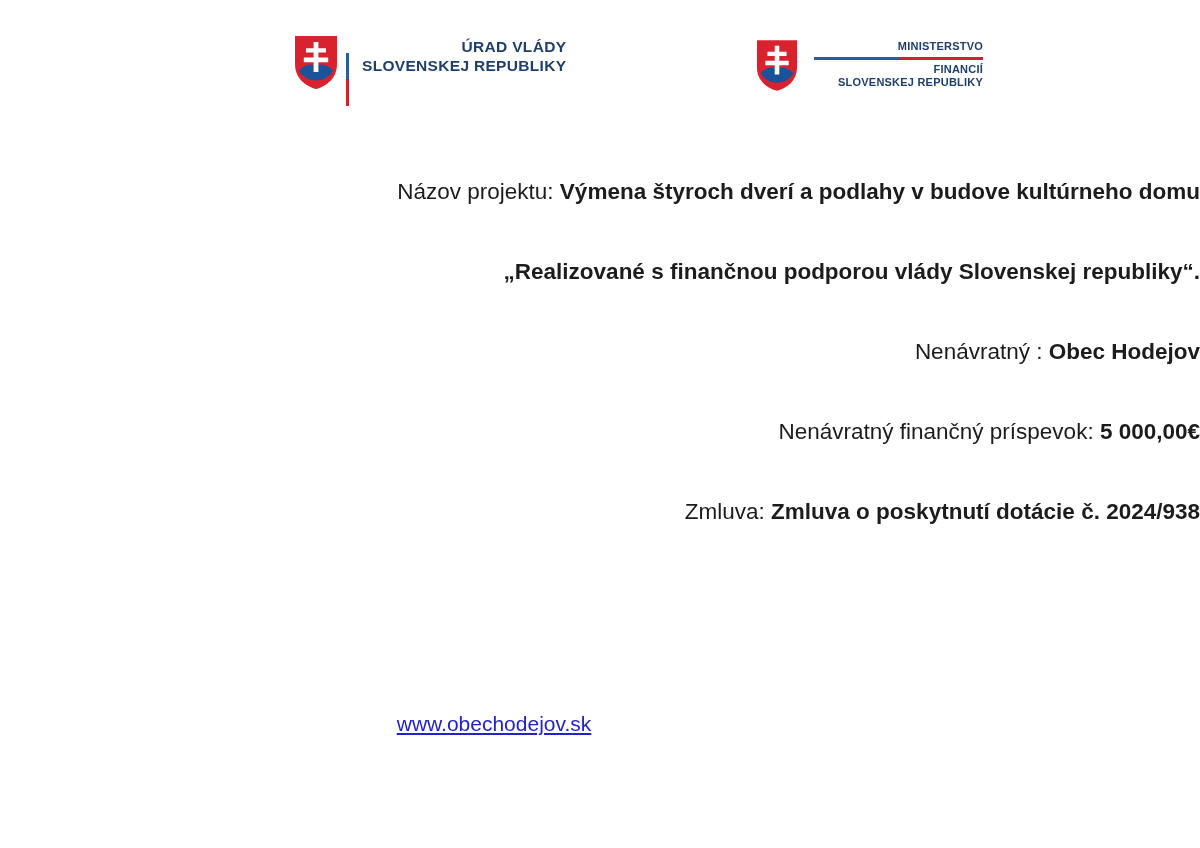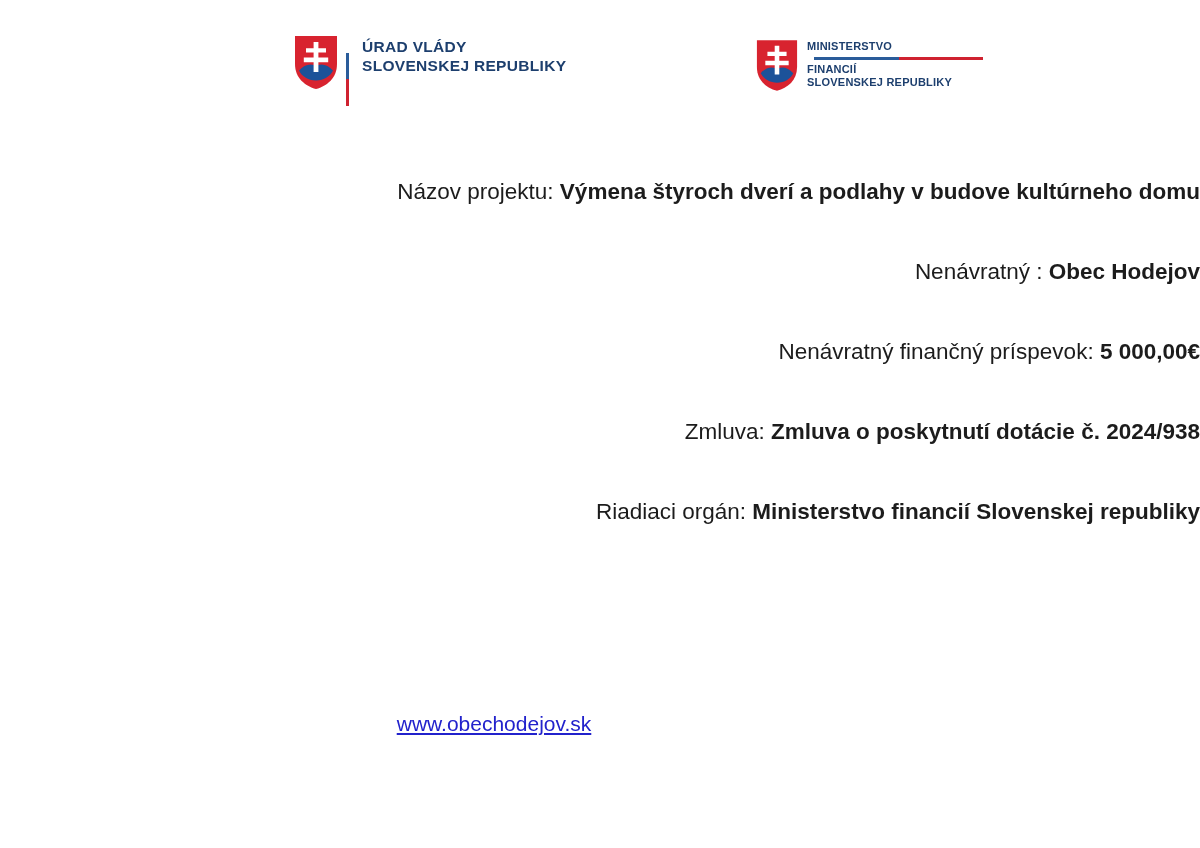--- a/index.html
+++ b/index.html
@@ -22,20 +22,21 @@
     top: 0;
     left: 0;
     width: 1200px;
     height: 130px;
   }
 
   .logo {
     position: absolute;
     display: flex;
     align-items: flex-start;
+    text-align: right;
   }
   .logo-gov  { left: 293px; top: 34px; }
   .logo-mof  { left: 755px; top: 38px; }
 
   .crest {
     flex: 0 0 auto;
     width: 46px;
     height: 56px;
     margin-right: 7px;
   }
@@ -153,26 +154,26 @@
       <div>SLOVENSKEJ REPUBLIKY</div>
     </div>
   </div>
 
 </div>
 
 <div class="doc-body">
 
   <p class="line"><span>Názov projektu: </span><b>Výmena štyroch dverí a podlahy v budove kultúrneho domu</b></p>
 
+  <p class="line"><b>„Realizované s finančnou podporou vlády Slovenskej republiky“.</b></p>
 
   <p class="line"><span>Nenávratný : </span><b>Obec Hodejov</b></p>
 
   <p class="line"><span>Nenávratný finančný príspevok: </span><b>5 000,00€</b></p>
 
   <p class="line"><span>Zmluva: </span><b>Zmluva o poskytnutí dotácie č. 2024/938</b></p>
 
-  <p class="line"><span>Riadiaci orgán: </span><b>Ministerstvo financií Slovenskej republiky</b></p>
 
 </div>
 
 <div class="link-line">
   <a href="#">www.obechodejov.sk</a>
 </div>
 
 </body></html>

